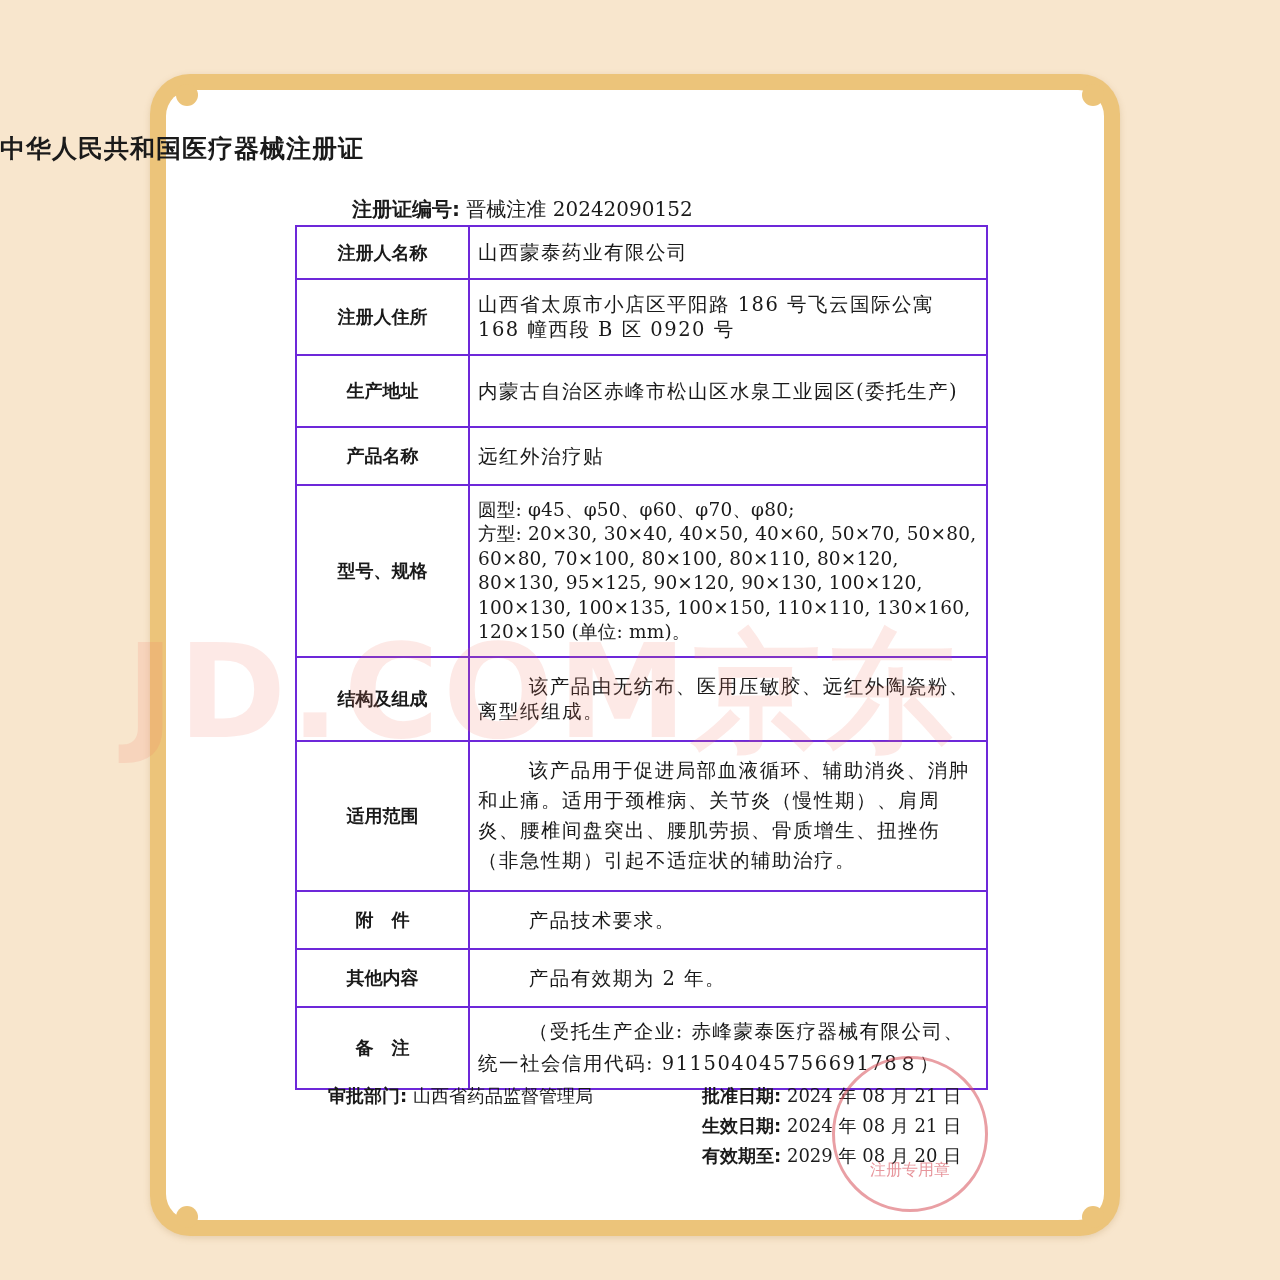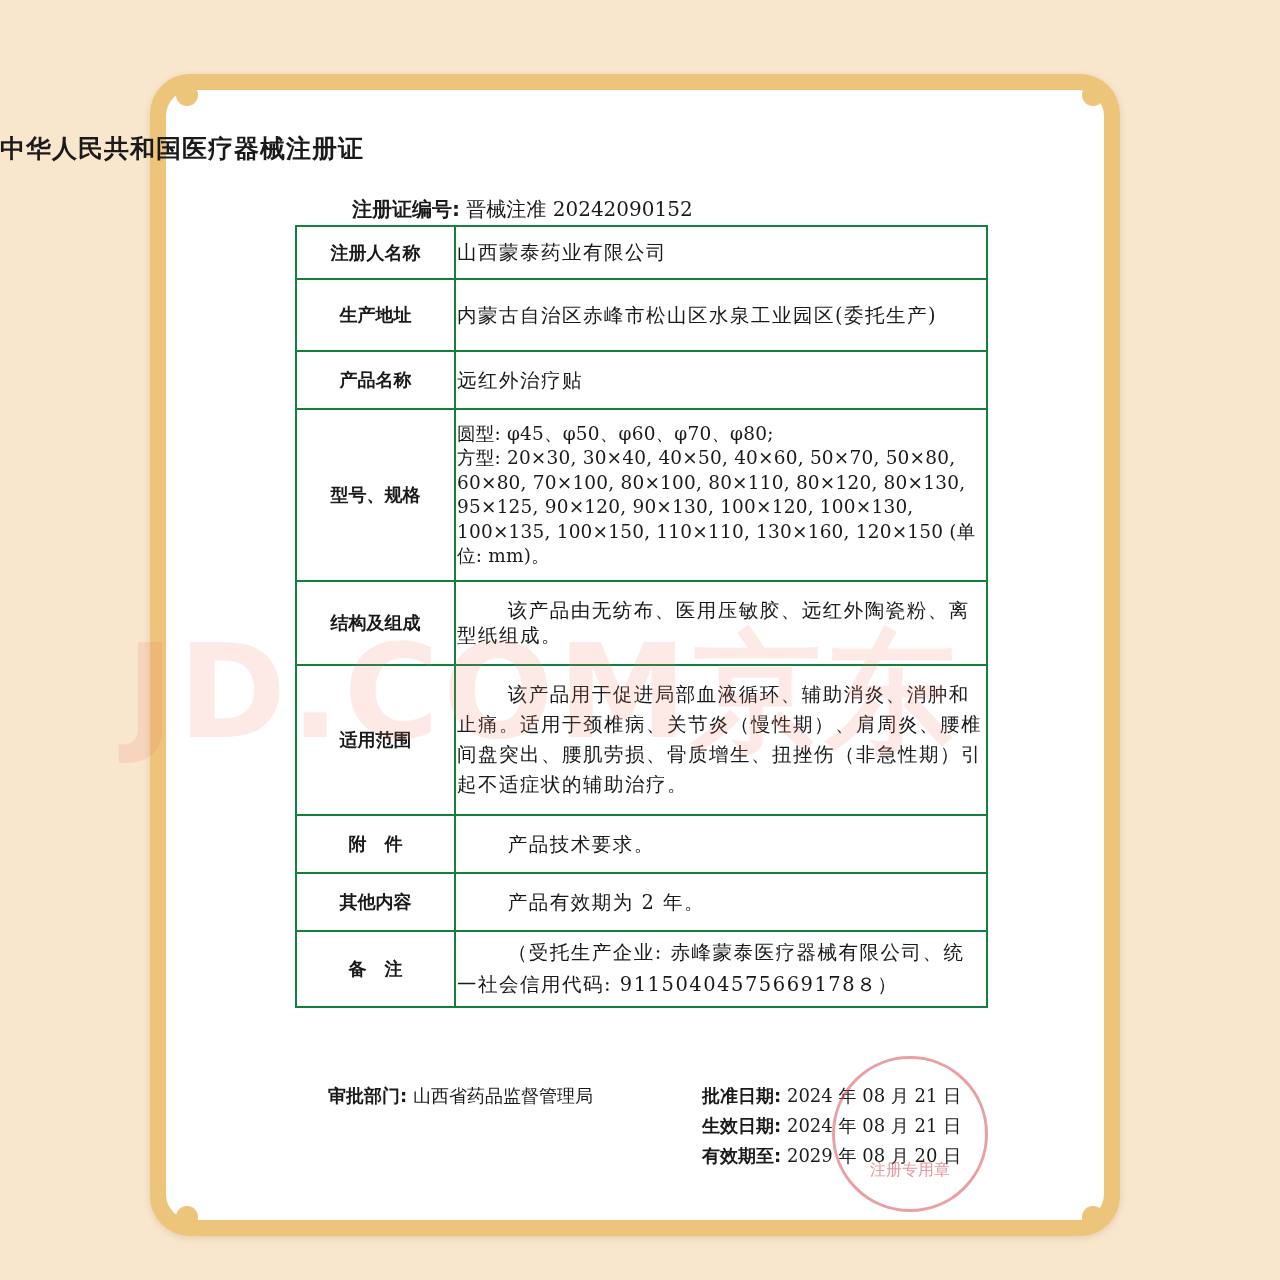--- a/index.html
+++ b/index.html
@@ -7,21 +7,21 @@
        font-family:"DejaVu Serif","Liberation Serif",serif;color:#1a1a1a;}
   .frame{position:absolute;left:150px;top:74px;width:970px;height:1162px;
          background:#ecc47a;border-radius:40px;box-shadow:0 2px 6px rgba(170,130,70,0.25);}
   .paper{position:absolute;left:166px;top:90px;width:938px;height:1130px;background:#fff;border-radius:26px;}
   .notch{position:absolute;width:22px;height:22px;border-radius:50%;background:#ecc47a;}
   .title{position:absolute;left:0;width:1280px;top:132px;font-family:"DejaVu Sans","Liberation Sans",sans-serif;
          font-weight:bold;font-size:25px;letter-spacing:1px;}
   .regno{position:absolute;left:352px;top:196px;font-size:20px;}
   .regno .k{font-family:"DejaVu Sans","Liberation Sans",sans-serif;font-weight:bold;}
   table.cert{position:absolute;left:295px;top:225px;width:693px;border-collapse:collapse;table-layout:fixed;}
-  table.cert td{border:2px solid #15803d;padding:1px;vertical-align:middle;}
+  table.cert td{border:2px solid #6d28d9;padding:8px;vertical-align:middle;}
   td.lab{width:155px;text-align:center;font-family:"DejaVu Sans","Liberation Sans",sans-serif;font-weight:bold;font-size:18px;}
   td.val{font-size:19.5px;line-height:25px;padding:4px 8px 4px 8px;letter-spacing:1.5px;border-radius:15px;}
   td.val.spec{font-size:18.5px;line-height:24.5px;letter-spacing:0.2px;}
   td.val.ind{text-indent:2.6em;}
   .footer{position:absolute;font-size:18px;}
   .footer .k{font-family:"DejaVu Sans","Liberation Sans",sans-serif;font-weight:bold;margin-top:20px;}
   .stamp{position:absolute;left:832px;top:1056px;width:150px;height:150px;border:3px solid rgba(215,80,90,0.55);
          border-radius:50%;}
   .stamp-text{position:absolute;left:850px;top:1160px;width:120px;text-align:center;color:rgba(215,80,90,0.6);font-size:16px;}
   .wm{position:absolute;left:126px;top:606px;font-family:"DejaVu Sans","Liberation Sans",sans-serif;font-size:130px;font-weight:bold;
@@ -41,20 +41,24 @@
 <div class="regno">
   <span class="k">注册证编号:</span>
   <span>晋械注准 20242090152</span>
 </div>
 
 <table class="cert">
   <tbody>
       <tr style="height:53px">
     <td class="lab">注册人名称</td>
     <td class="val">山西蒙泰药业有限公司</td>
+  </tr>
+  <tr style="height:76px">
+    <td class="lab">注册人住所</td>
+    <td class="val">山西省太原市小店区平阳路 186 号飞云国际公寓 168 幢西段 B 区 0920 号</td>
   </tr>
   <tr style="height:72px">
     <td class="lab">生产地址</td>
     <td class="val">内蒙古自治区赤峰市松山区水泉工业园区(委托生产)</td>
   </tr>
   <tr style="height:58px">
     <td class="lab">产品名称</td>
     <td class="val">远红外治疗贴</td>
   </tr>
   <tr style="height:172px">

